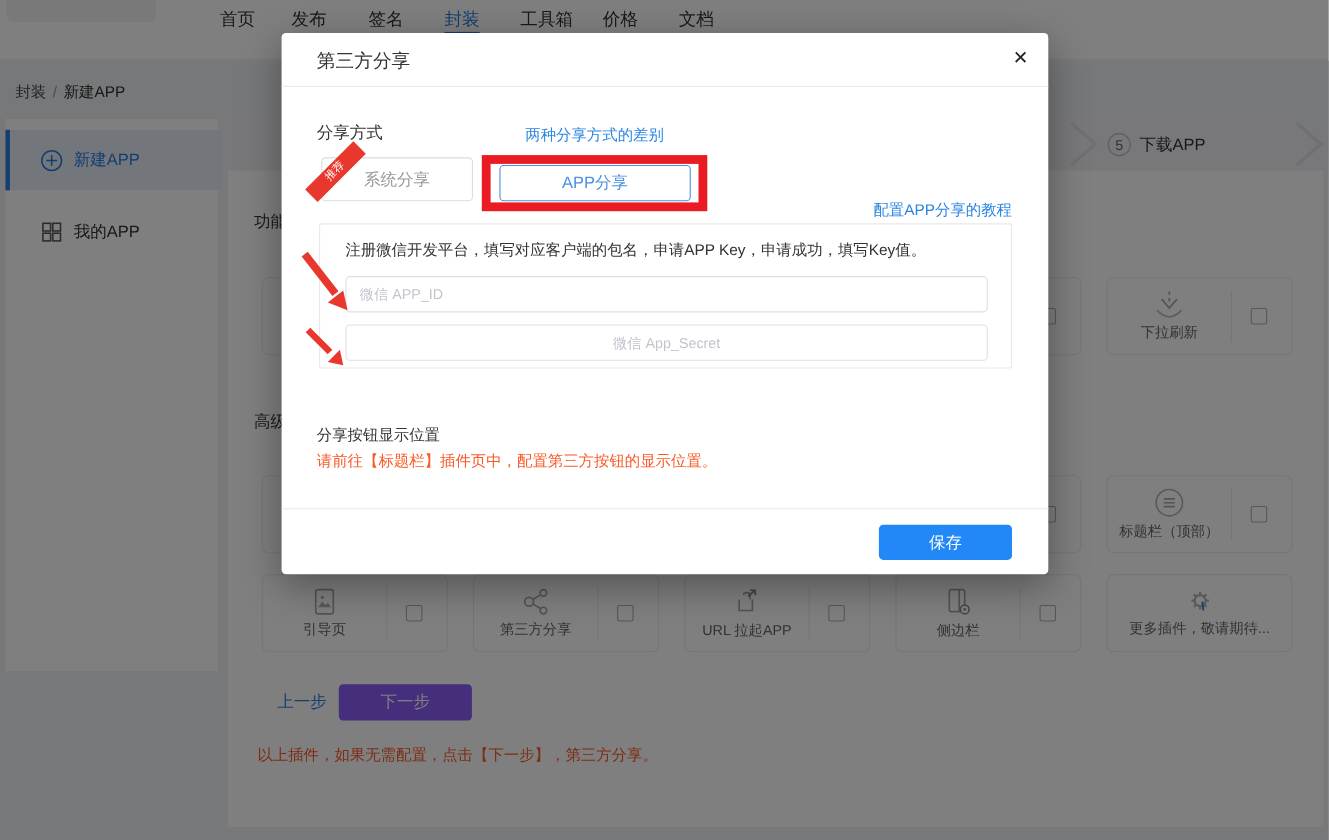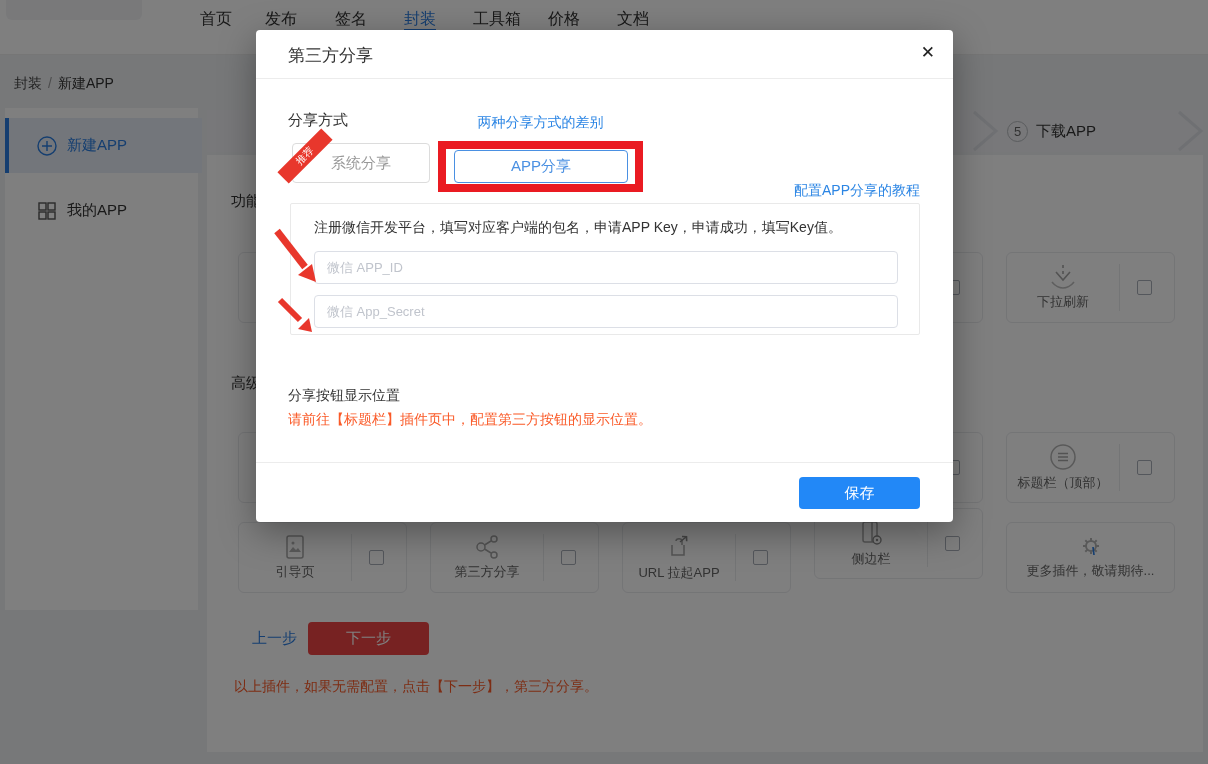--- a/index.html
+++ b/index.html
@@ -32,21 +32,21 @@
 
   .sect{position:absolute;font-size:15px;color:#333;}
   .card{position:absolute;width:169px;height:71px;background:#fff;border:1px solid #e8eaed;border-radius:6px;box-sizing:border-box;cursor:pointer;}
   .card .vdiv{position:absolute;left:112px;top:11px;height:47px;width:1px;background:#e8eaed;}
   .card .cb{position:absolute;left:130px;top:27px;width:15px;height:15px;border:1px solid #a9aeb8;border-radius:2px;background:#fff;box-sizing:border-box;cursor:pointer;}
   .card .content{position:absolute;left:0;top:0;width:112px;height:69px;display:flex;flex-direction:column;align-items:center;justify-content:center;gap:3px;}
   .card .content.wide{width:167px;}
   .card .clabel{font-size:13px;color:#666;white-space:nowrap;}
 
   .prev-link{position:absolute;left:252px;top:629px;font-size:15px;color:#2a7de1;cursor:pointer;}
-  .next-btn{position:absolute;left:308px;top:622px;width:121px;height:33px;background:#ef4444;color:#fff;font-size:15px;border:none;border-radius:4px;cursor:pointer;}
+  .next-btn{position:absolute;left:308px;top:622px;width:121px;height:33px;background:#8b5cf6;color:#fff;font-size:15px;border:none;border-radius:4px;cursor:pointer;}
   .bottom-note{position:absolute;left:234px;top:678px;font-size:14px;color:#fa5a28;}
 
   
   .overlay{position:absolute;left:0;top:0;width:1208px;height:764px;background:rgba(0,0,0,0.5);z-index:30;}
 
   
   .modal{position:absolute;left:256px;top:30px;width:697px;height:492px;background:#fff;border-radius:4px;box-shadow:0 10px 36px rgba(0,0,0,.35);z-index:40;}
   .m-title{position:absolute;left:32px;top:14px;font-size:17px;color:#333;font-weight:500;}
   .m-close{position:absolute;right:18px;top:13px;font-size:17px;font-weight:bold;color:#222;cursor:pointer;line-height:20px;}
   .m-hline{position:absolute;left:0;top:48px;width:697px;height:1px;background:#ececec;}
@@ -212,21 +212,21 @@
         <path d="M7 12v10h12V12" fill="none" stroke="#a6a6a6" stroke-width="1.5"></path>
         <path d="M11 8c0-3 6-3 6 0v4" fill="none" stroke="#a6a6a6" stroke-width="1.5"></path>
         <path d="M15 9l6-5" stroke="#8a8a8a" stroke-width="1.6"></path>
         <path d="M17 3.5l4.5 0.2 0.2 4.5" fill="none" stroke="#8a8a8a" stroke-width="1.6"></path>
       </svg>
       <span class="clabel">URL 拉起APP</span>
     </div>
     <div class="vdiv"></div>
     <div class="cb"></div>
   </div>
-  <div class="card" style="left:814px;top:508px">
+  <div class="card" style="left:814px;top:522px">
     <div class="content">
       <svg width="26" height="28" viewBox="0 0 26 28">
         <rect x="5" y="3" width="14" height="20" rx="2" fill="none" stroke="#a6a6a6" stroke-width="1.5"></rect>
         <path d="M14 3v20" stroke="#a6a6a6" stroke-width="1.5"></path>
         <circle cx="19" cy="21" r="4" fill="#fff" stroke="#8a8a8a" stroke-width="1.4"></circle>
         <circle cx="19" cy="21" r="1.2" fill="#8a8a8a"></circle>
       </svg>
       <span class="clabel">侧边栏</span>
     </div>
     <div class="vdiv"></div>
@@ -262,21 +262,21 @@
       <span class="ribbon">推荐</span>
     </button>
     <button class="tab-app">APP分享</button>
     <div class="anno-box"></div>
 
     <div class="m-tutlink">配置APP分享的教程</div>
 
     <div class="formbox">
       <div class="forminstr">注册微信开发平台，填写对应客户端的包名，申请APP Key，申请成功，填写Key值。</div>
       <input class="finput" style="top: 47px;" placeholder="微信 APP_ID">
-      <input class="finput" style="top: 91px;" placeholder="微信 App_Secret">
+      <input class="finput" style="top: 91px; text-align: center;" placeholder="微信 App_Secret">
     </div>
 
     <svg class="arrow-svg" style="left:16px;top:198px" width="52" height="60" viewBox="0 0 52 60">
       <path d="M5 3 L33 39" stroke="#e8372c" stroke-width="7"></path>
       <path d="M44 54 L26 47 L40 36 Z" fill="#e8372c"></path>
     </svg>
     <svg class="arrow-svg" style="left:20px;top:266px" width="46" height="46" viewBox="0 0 46 46">
       <path d="M4 4 L24 24" stroke="#e8372c" stroke-width="6"></path>
       <path d="M36 36 L22 33 L33 22 Z" fill="#e8372c"></path>
     </svg>

